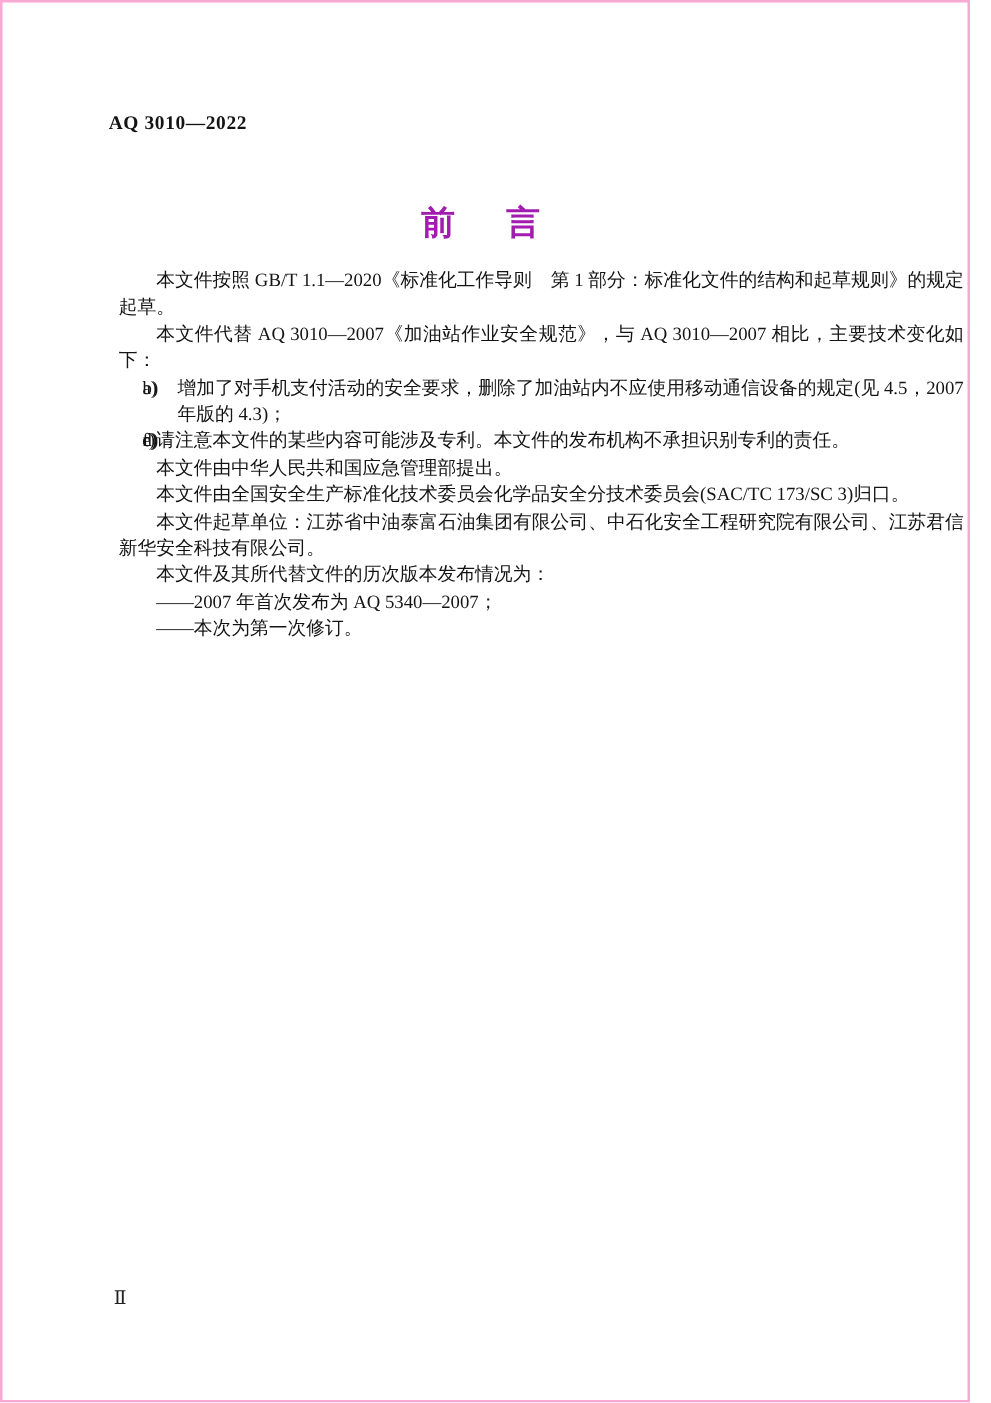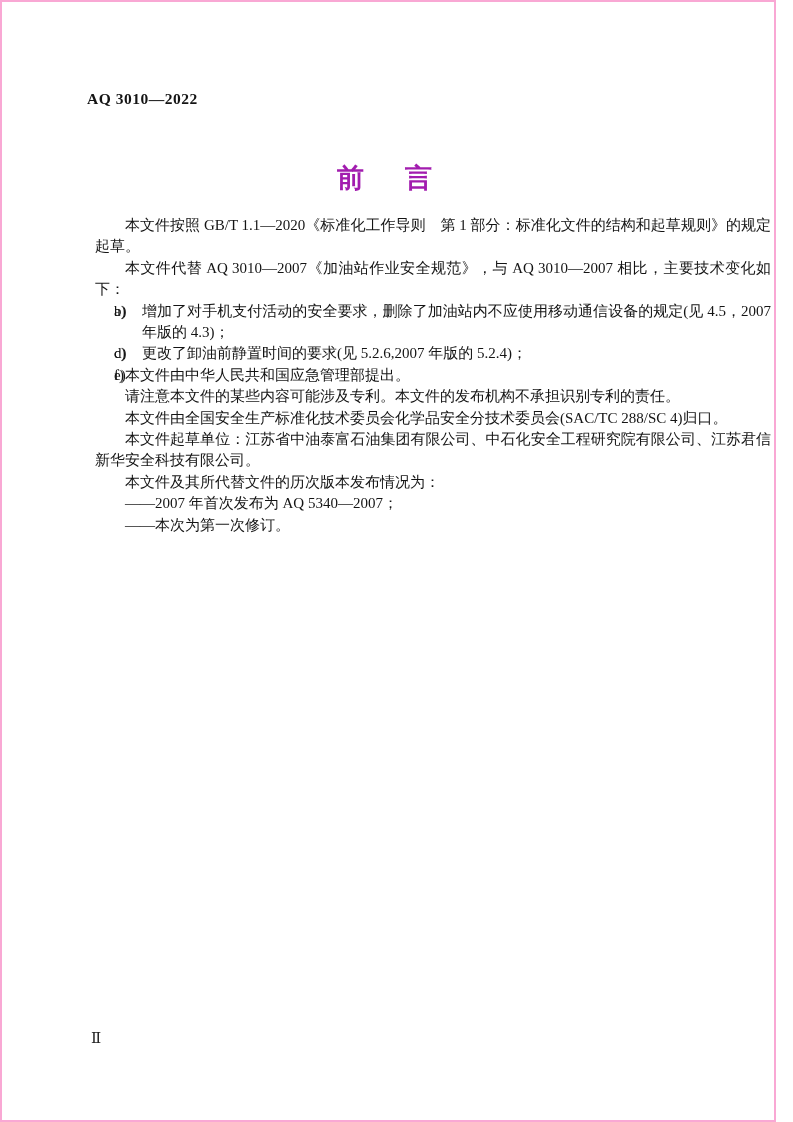--- a/index.html
+++ b/index.html
@@ -99,33 +99,32 @@
       </li>
       <li class="change-item">
         <span class="li-label">b)</span>
         <span class="li-text">增加了对手机支付活动的安全要求，删除了加油站内不应使用移动通信设备的规定(见 4.5，2007 年版的 4.3)；</span>
       </li>
       <li class="change-item">
         <span class="li-label">c)</span>
       </li>
       <li class="change-item">
         <span class="li-label">d)</span>
-        <span class="li-text">更改了卸油前静置时间的要求(见 5.2.6,2007 年版的 5.2.4)；</span>
       </li>
       <li class="change-item">
         <span class="li-label">e)</span>
       </li>
       <li class="change-item">
         <span class="li-label">f)</span>
       </li>
     </ul>
 
+    <p class="para">请注意本文件的某些内容可能涉及专利。本文件的发布机构不承担识别专利的责任。</p>
     <p class="para">本文件由中华人民共和国应急管理部提出。</p>
-    <p class="para">请注意本文件的某些内容可能涉及专利。本文件的发布机构不承担识别专利的责任。</p>
-    <p class="para">本文件由全国安全生产标准化技术委员会化学品安全分技术委员会(SAC/TC 288/SC 4)归口。</p>
+    <p class="para">本文件由全国安全生产标准化技术委员会化学品安全分技术委员会(SAC/TC 173/SC 3)归口。</p>
     <p class="para">本文件起草单位：江苏省中油泰富石油集团有限公司、中石化安全工程研究院有限公司、江苏君信新华安全科技有限公司。</p>
     <p class="para">本文件及其所代替文件的历次版本发布情况为：</p>
 
     <p class="para">——2007 年首次发布为 AQ 5340—2007；</p>
     <p class="para">——本次为第一次修订。</p>
 
   </main>
 
   <div class="page-num">Ⅱ</div>
 

